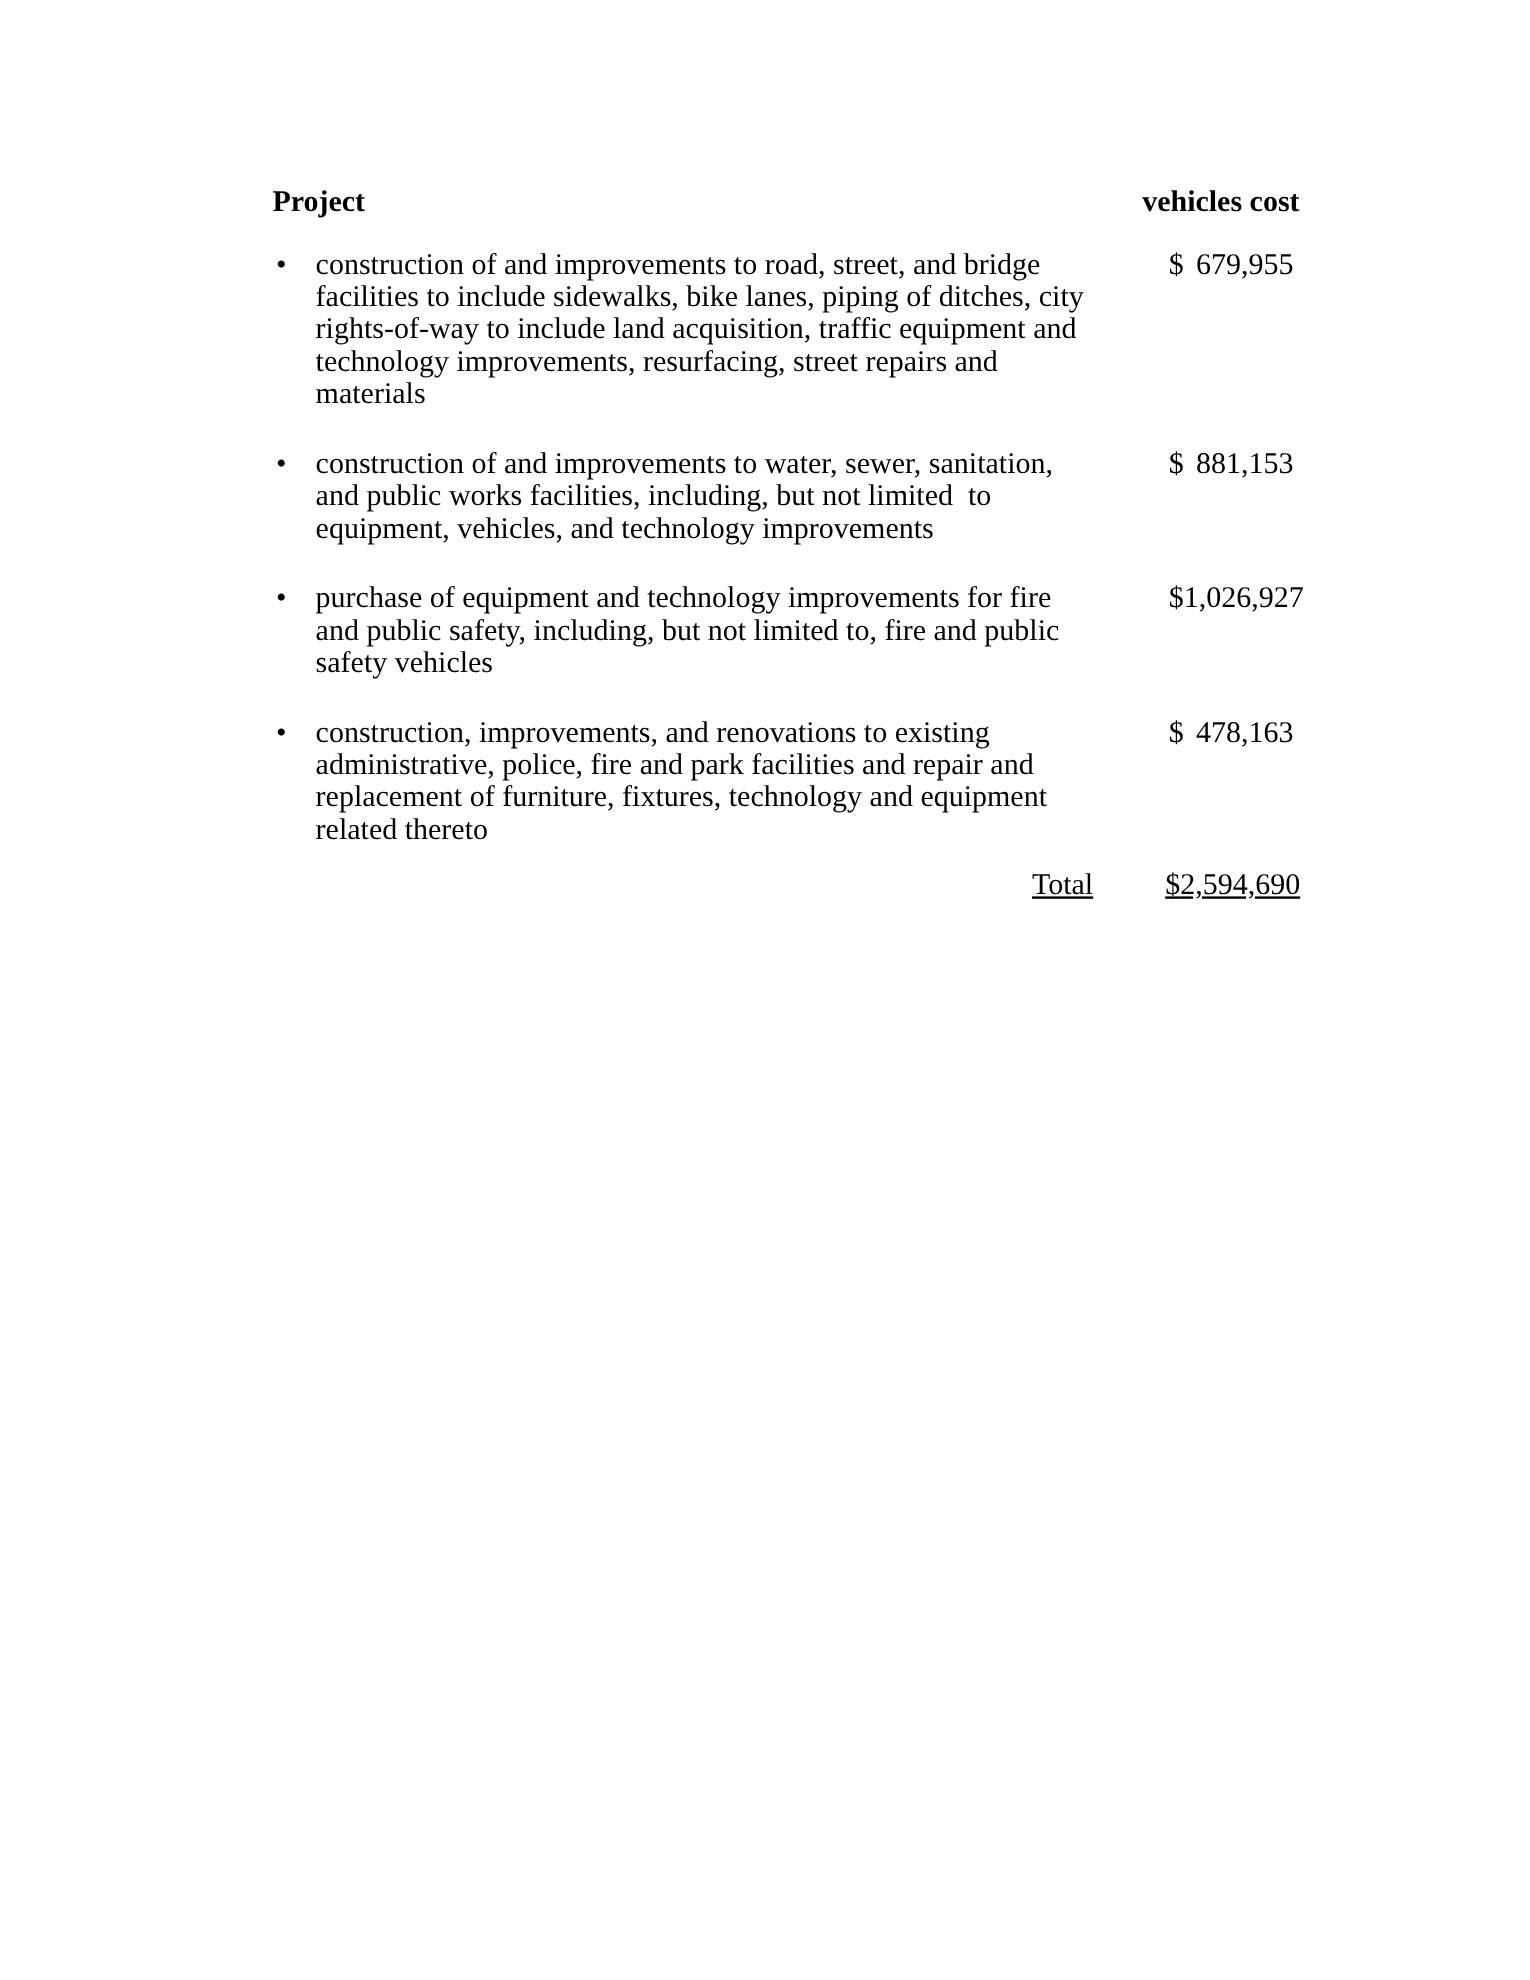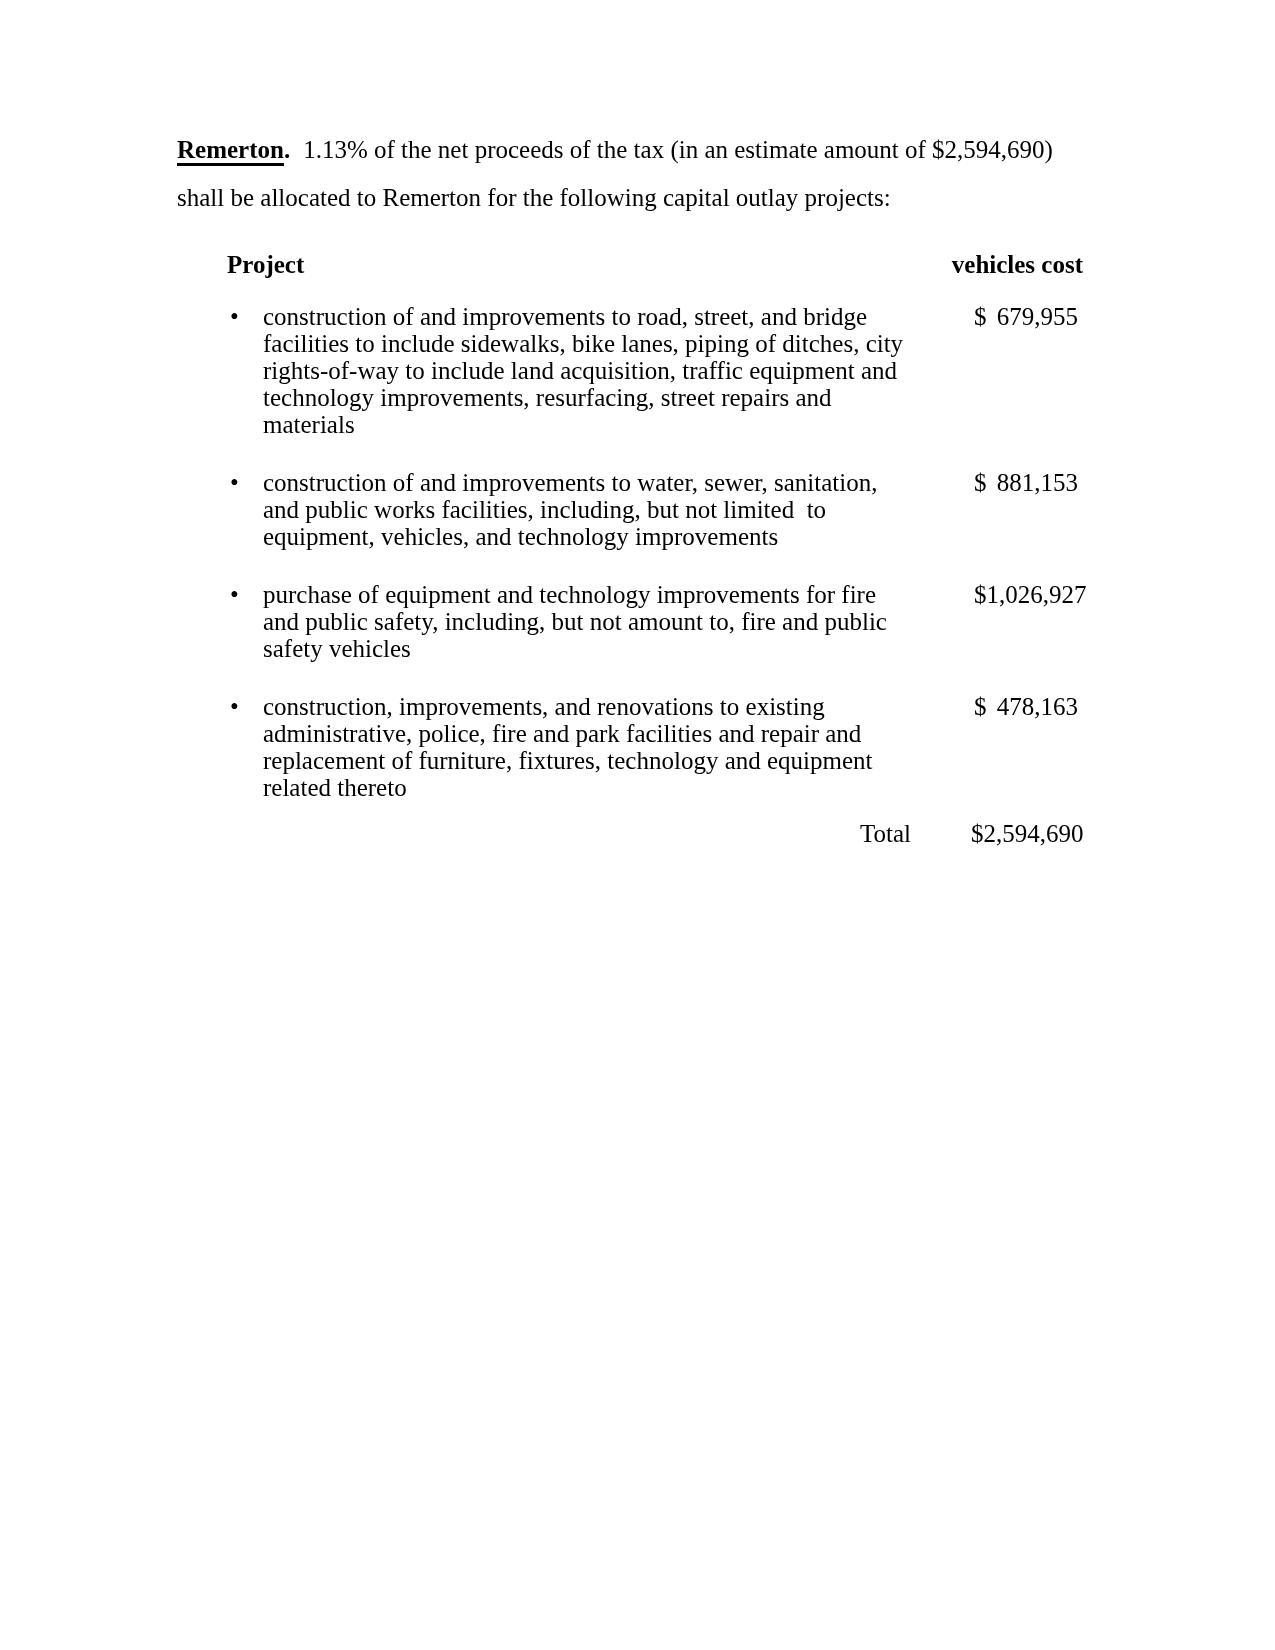--- a/index.html
+++ b/index.html
@@ -78,37 +78,37 @@
     display: flex;
     justify-content: space-between;
     line-height: 27px;
   }
   .total-row {
     display: flex;
     justify-content: flex-end;
     align-items: center;
     margin-top: -12px;
     line-height: 27px;
+    text-decoration: underline;
   }
   .total-label {
     margin-right: 60px;
   }
   .cost.total-cost {
     margin-left: 0;
     margin-right: 0;
     width: 112px;
   }
 </style>
 </head>
 <body>
 
 <div class="page">
   <div class="content">
 
-    <p class="intro"><span class="lead">Remerton</span><span class="lead-period">.</span><span class="intro-body">1.13% of the net proceeds of the tax (in an estimate amount of $2,594,690) shall be allocated to Remerton for the following capital outlay projects:</span></p>
 
     <div class="cap-table">
 
       <div class="table-header">
         <span class="col-head">Project</span>
         <span class="col-head">vehicles cost</span>
       </div>
 
       <div class="row">
         <span class="bullet-cell">•</span>
@@ -123,21 +123,21 @@
         <span class="bullet-cell">•</span>
         <span class="desc">construction of and improvements to water, sewer, sanitation, and public works facilities, including, but not limited  to equipment, vehicles, and technology improvements</span>
         <span class="cost">
           <span>$</span>
           <span>881,153</span>
         </span>
       </div>
 
       <div class="row">
         <span class="bullet-cell">•</span>
-        <span class="desc">purchase of equipment and technology improvements for fire and public safety, including, but not amount to, fire and public safety vehicles</span>
+        <span class="desc">purchase of equipment and technology improvements for fire and public safety, including, but not limited to, fire and public safety vehicles</span>
         <span class="cost">
           <span>$</span>
           <span>1,026,927</span>
         </span>
       </div>
 
       <div class="row">
         <span class="bullet-cell">•</span>
         <span class="desc">construction, improvements, and renovations to existing administrative, police, fire and park facilities and repair and replacement of furniture, fixtures, technology and equipment related thereto</span>
         <span class="cost">

